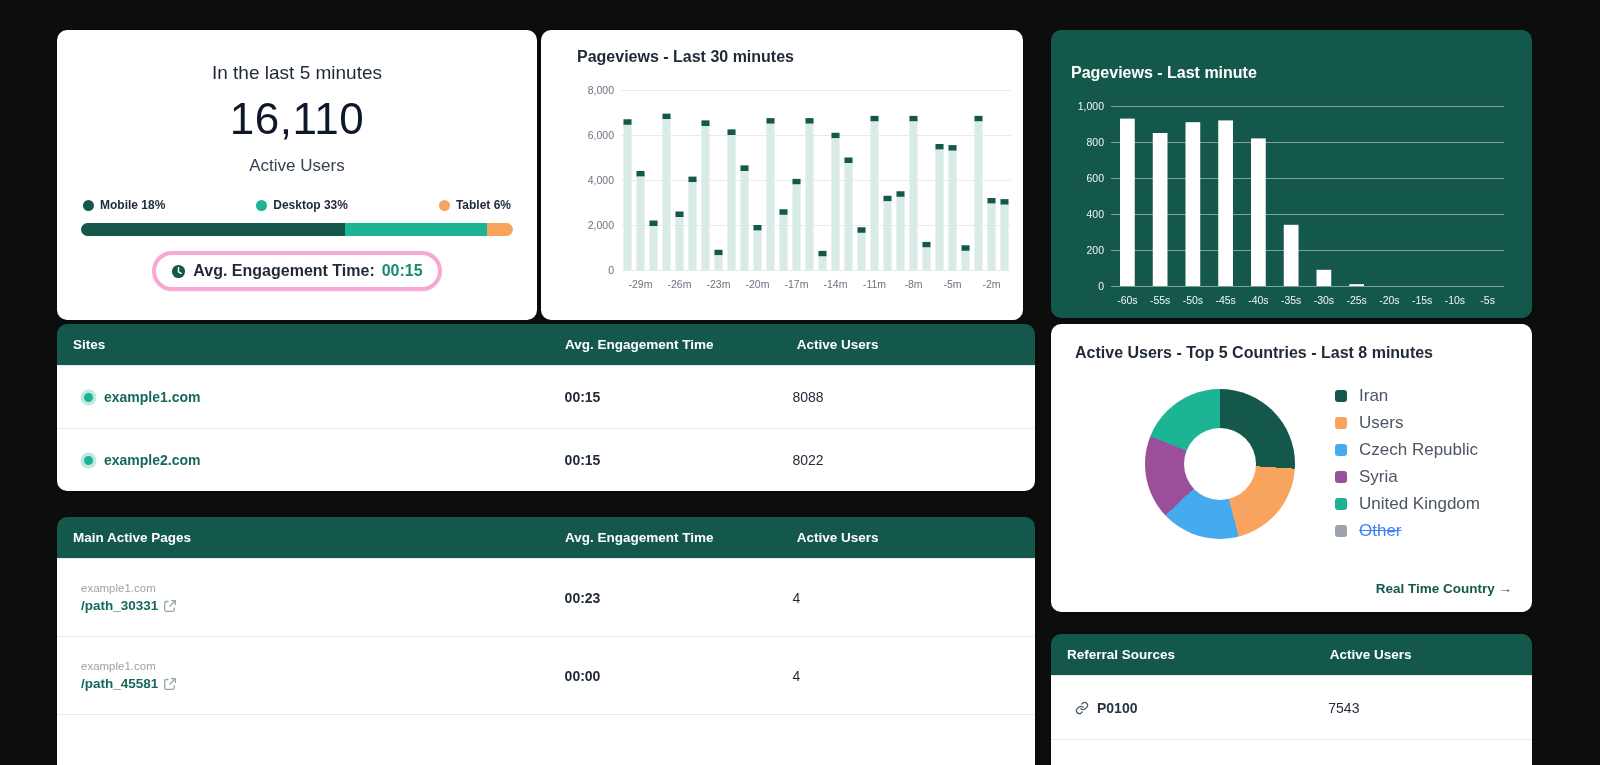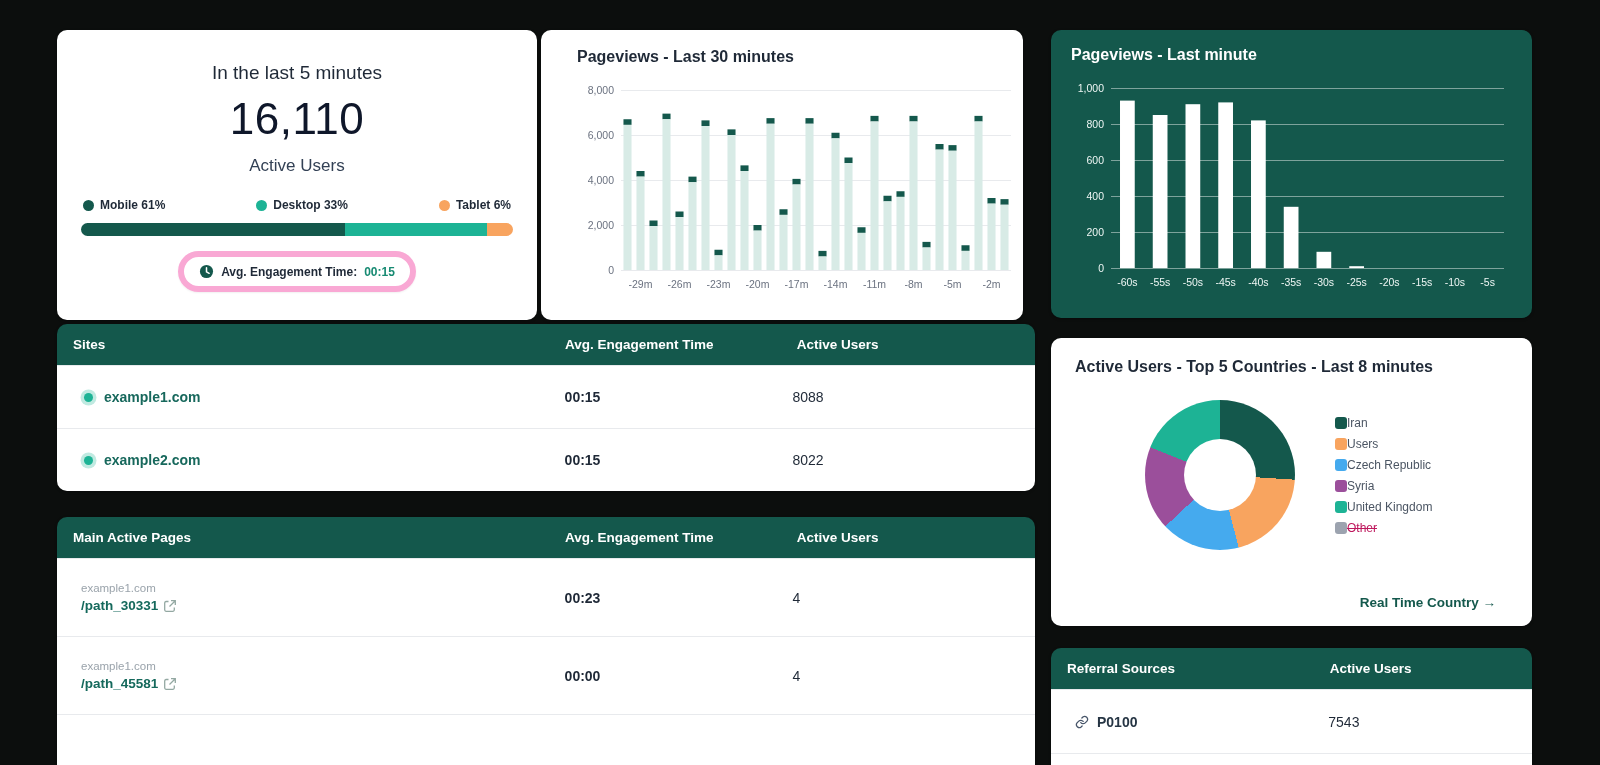--- a/index.html
+++ b/index.html
@@ -15,27 +15,27 @@
   
   .au-card{width:480px;height:290px;padding:26px 24px;text-align:center}
   .au-title{font-size:19px;color:#1f2937;margin-top:6px}
   .au-value{font-size:44px;font-weight:500;color:#0f172a;margin-top:10px;letter-spacing:.5px}
   .au-sub{font-size:17px;color:#334155;margin-top:12px}
   .device-legend{display:flex;justify-content:space-between;align-items:center;margin-top:22px;padding:0 2px}
   .legend-entry{display:flex;align-items:center;gap:6px;font-size:12px;font-weight:bold;color:#1f2937}
   .dev-dot{width:11px;height:11px;border-radius:50%;flex:none}
   .device-bar{display:flex;height:13px;border-radius:7px;overflow:hidden;margin-top:11px}
   .badge-wrap{margin-top:15px;display:flex;justify-content:center}
-  .badge{display:inline-flex;align-items:flex-end;gap:7px;border:6px solid #f9a8d4;border-radius:999px;padding:7px 15px;font-size:12px;box-shadow:0 1px 2px rgba(0,0,0,.06)}
+  .badge{display:inline-flex;align-items:center;gap:7px;border:4px solid #f9a8d4;border-radius:999px;padding:7px 15px;font-size:16px;box-shadow:0 1px 2px rgba(0,0,0,.06)}
   .badge .b-label{font-weight:bold;color:#1f2937}
   .badge .b-value{color:#178a72;font-weight:bold}
 
   
   .pv30-card{width:482px;height:290px;padding:18px 36px}
-  .pv1-card{height:288px;padding:16px 20px;margin-bottom:20px}
+  .pv1-card{height:288px;padding:34px 20px;margin-bottom:6px}
   .chart-title{font-size:16px;font-weight:bold;color:#1f2937}
   .card-dark .chart-title{color:#fff}
   .chart{margin-top:14px}
 
   
   .table{border-radius:10px;overflow:hidden;box-shadow:0 1px 3px rgba(0,0,0,.35)}
   .t-head{display:grid;align-items:center;background:#14584c;color:#fff;font-weight:bold;font-size:13.5px;height:41px;padding:0 16px}
   .cols-3{grid-template-columns:52% 24.5% 23.5%}
   .cols-2{grid-template-columns:58.5% 41.5%}
   .t-row{display:grid;align-items:center;background:#fff;padding:0 24px;border-top:1px solid #e8eaed}
@@ -55,43 +55,43 @@
   .referral-table .t-row{height:64px}
   .source-cell{display:flex;align-items:center;gap:8px;font-size:14px;font-weight:bold;color:#263544}
   .link-icon{color:#475569;display:inline-flex}
 
   
   .countries-card{height:288px;padding:20px 24px;position:relative;margin-bottom:22px}
   .donut-area{display:flex;align-items:center;margin-top:24px}
   .donut{width:150px;height:150px;border-radius:50%;position:relative;margin-left:70px;flex:none}
   .donut-hole{position:absolute;inset:39px;background:#fff;border-radius:50%}
   .pie-legend{margin-left:40px;display:flex;flex-direction:column;gap:7px}
-  .legend-item{display:flex;align-items:center;gap:0;font-size:12px;color:#4b5563;cursor:pointer}
+  .legend-item{display:flex;align-items:center;gap:12px;font-size:17px;color:#4b5563;cursor:pointer}
   .chip{width:12px;height:12px;border-radius:3px;flex:none}
-  .legend-item.disabled .legend-label{text-decoration:line-through;color:#be185d}
-  .country-link{position:absolute;right:36px;bottom:16px;font-size:13.5px;font-weight:bold;color:#14584c;cursor:pointer}
+  .legend-item.disabled .legend-label{text-decoration:line-through;color:#3b82f6}
+  .country-link{position:absolute;right:20px;bottom:16px;font-size:13.5px;font-weight:bold;color:#14584c;cursor:pointer}
 </style>
 </head>
 <body>
 
 <div class="page">
 
   <div class="col-left">
 
     <div class="top-row">
 
       <div class="card au-card">
         <div class="au-title">In the last 5 minutes</div>
         <div class="au-value">16,110</div>
         <div class="au-sub">Active Users</div>
 
         <div class="device-legend">
           <span class="legend-entry">
             <span class="dev-dot" style="background: rgb(20, 88, 76);"></span>
-            <span>Mobile 61%</span>
+            <span>Mobile 18%</span>
           </span>
           <span class="legend-entry">
             <span class="dev-dot" style="background: rgb(29, 179, 149);"></span>
             <span>Desktop 33%</span>
           </span>
           <span class="legend-entry">
             <span class="dev-dot" style="background: rgb(248, 164, 95);"></span>
             <span>Tablet 6%</span>
           </span>
         </div>

